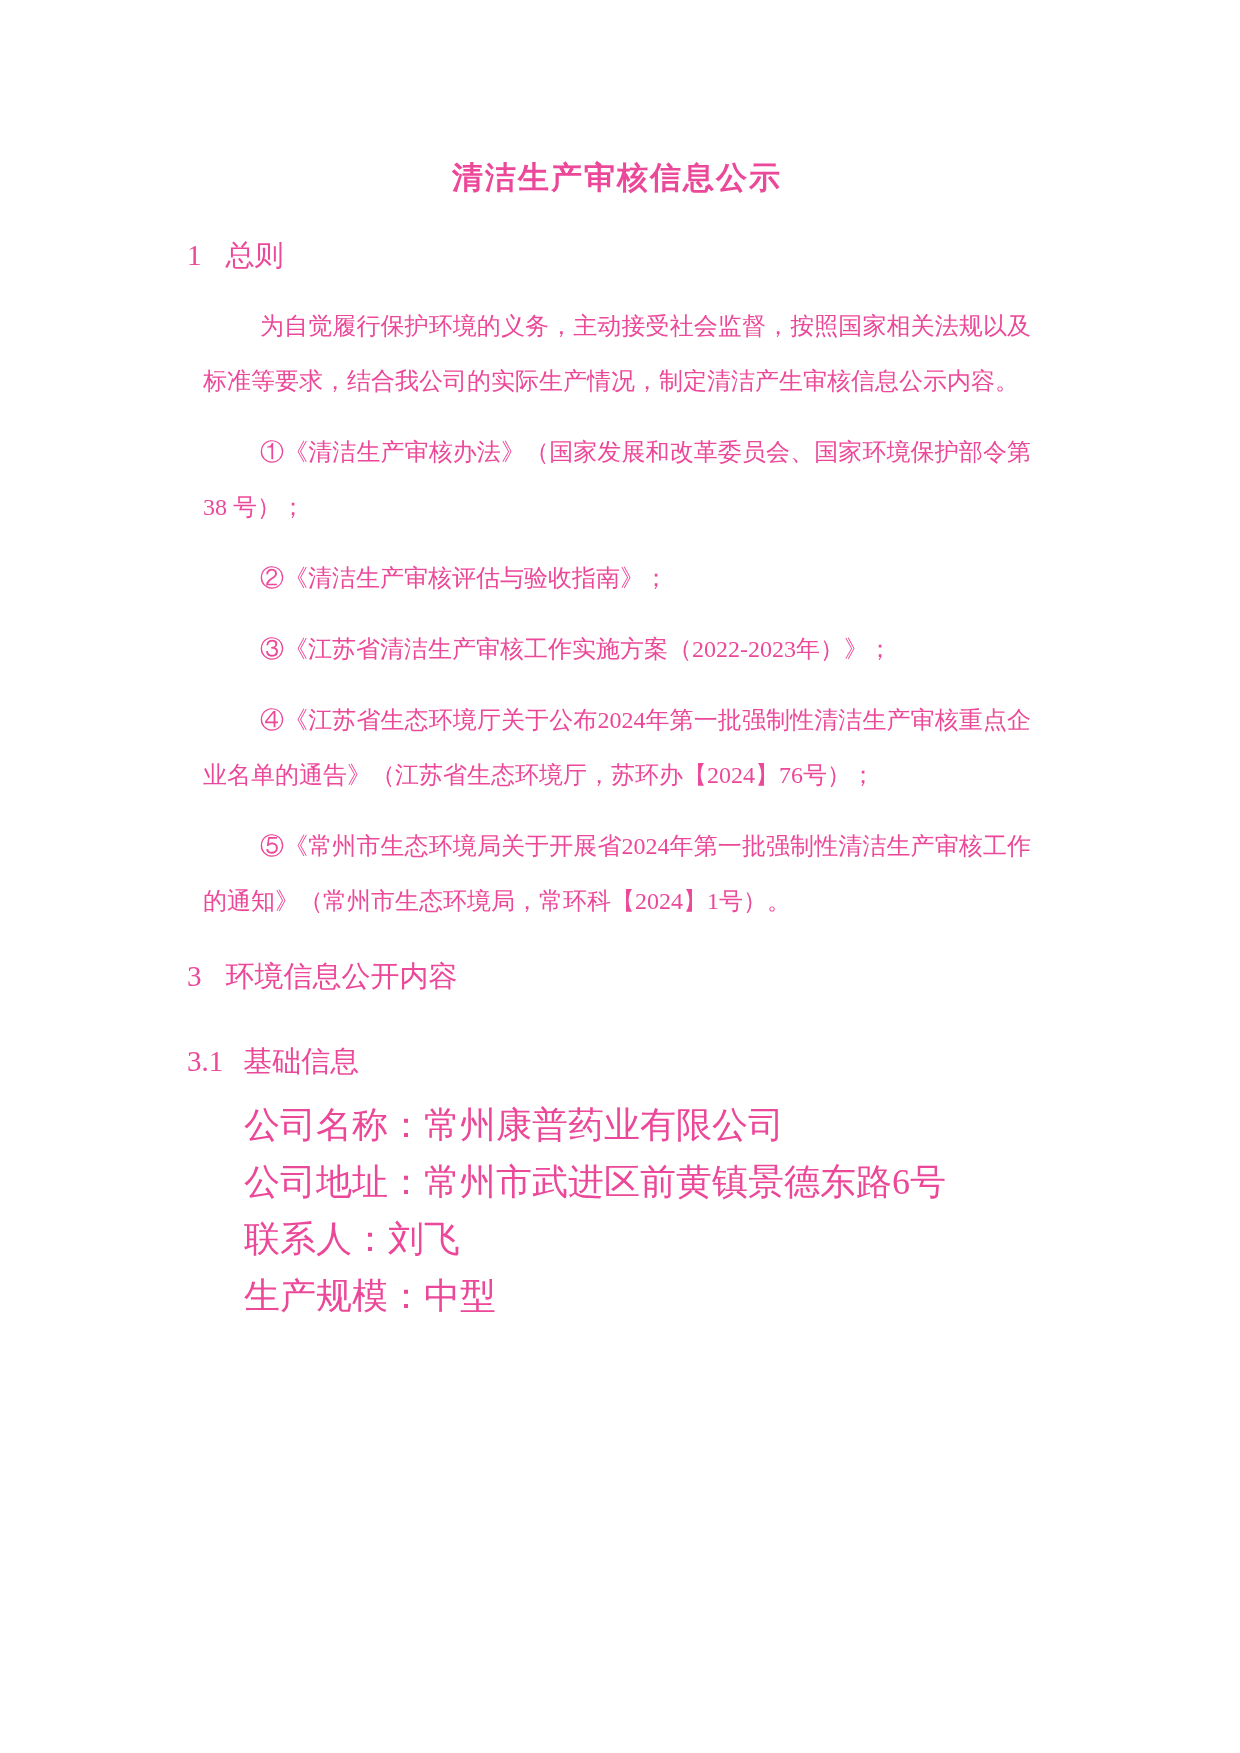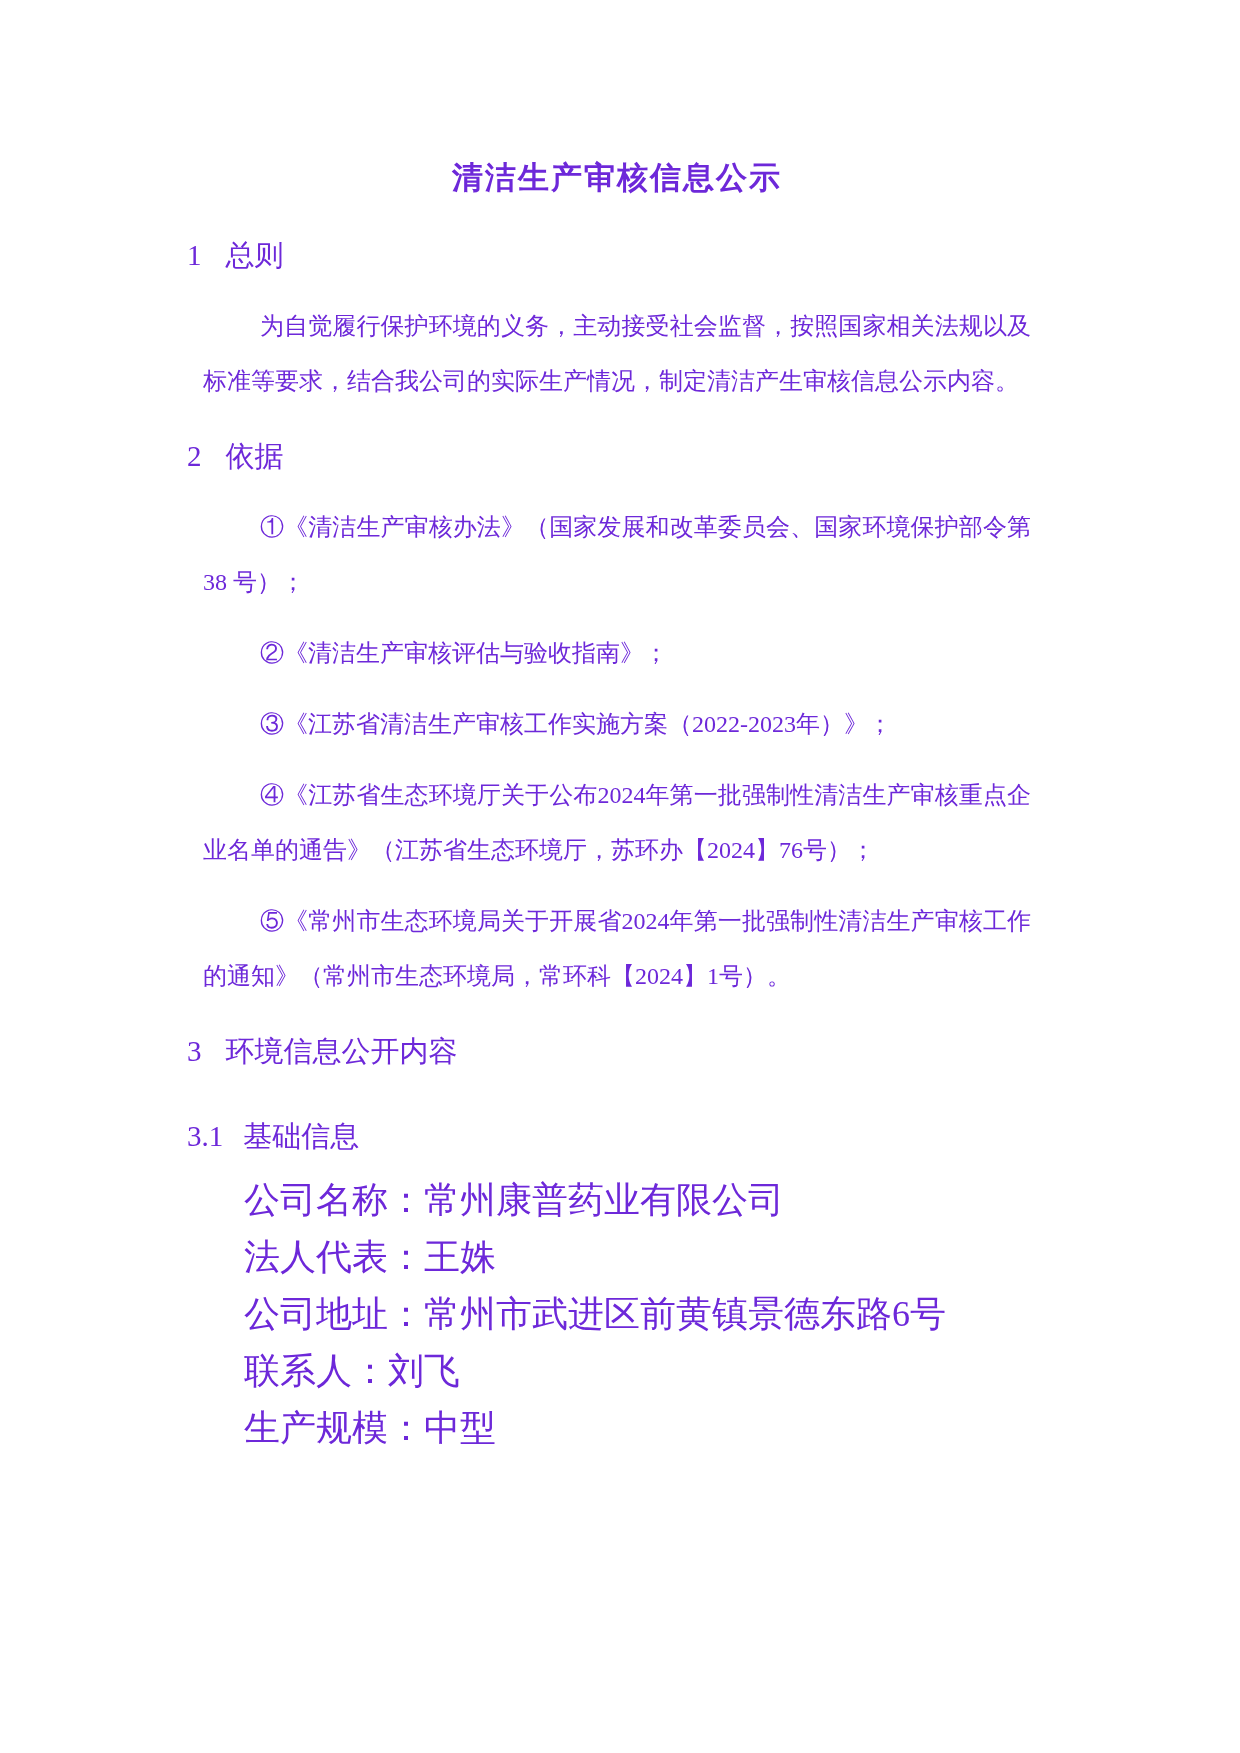--- a/index.html
+++ b/index.html
@@ -7,21 +7,21 @@
     padding: 0;
     background: #ffffff;
   }
   .page {
     position: relative;
     width: 1240px;
     height: 1753px;
     box-sizing: border-box;
     padding: 158px 193px 6px 187px;
     background: #ffffff;
-    color: #6d28d9;
+    color: #ec4899;
     font-family: "Liberation Serif", "DejaVu Serif", serif;
     overflow: hidden;
   }
   .doc-title {
     margin: 0 0 30px 0;
     text-align: center;
     font-family: "Liberation Sans", "DejaVu Sans", sans-serif;
     font-weight: 700;
     font-size: 31px;
     letter-spacing: 2px;
@@ -66,37 +66,33 @@
 <div class="page">
 
   <h1 class="doc-title">清洁生产审核信息公示</h1>
 
   <div class="sec-heading">
     <span class="sec-num">1</span><span class="sec-title">总则</span>
   </div>
 
   <p class="para first-indent">为自觉履行保护环境的义务，主动接受社会监督，按照国家相关法规以及标准等要求，结合我公司的实际生产情况，制定清洁产生审核信息公示内容。</p>
 
-  <div class="sec-heading">
-    <span class="sec-num">2</span><span class="sec-title">依据</span>
-  </div>
 
   <p class="para first-indent">①《清洁生产审核办法》（国家发展和改革委员会、国家环境保护部令第 38 号）；</p>
   <p class="para first-indent">②《清洁生产审核评估与验收指南》；</p>
   <p class="para first-indent">③《江苏省清洁生产审核工作实施方案（2022-2023年）》；</p>
   <p class="para first-indent">④《江苏省生态环境厅关于公布2024年第一批强制性清洁生产审核重点企业名单的通告》（江苏省生态环境厅，苏环办【2024】76号）；</p>
   <p class="para first-indent">⑤《常州市生态环境局关于开展省2024年第一批强制性清洁生产审核工作的通知》（常州市生态环境局，常环科【2024】1号）。</p>
 
   <div class="sec-heading">
     <span class="sec-num">3</span><span class="sec-title">环境信息公开内容</span>
   </div>
 
   <div class="sec-heading h-lv2">
     <span class="sec-num">3.1</span><span class="sec-title">基础信息</span>
   </div>
 
   <p class="info-line">公司名称：常州康普药业有限公司</p>
-  <p class="info-line">法人代表：王姝</p>
   <p class="info-line">公司地址：常州市武进区前黄镇景德东路6号</p>
   <p class="info-line">联系人：刘飞</p>
   <p class="info-line">生产规模：中型</p>
 
 </div>
 
 </body></html>

